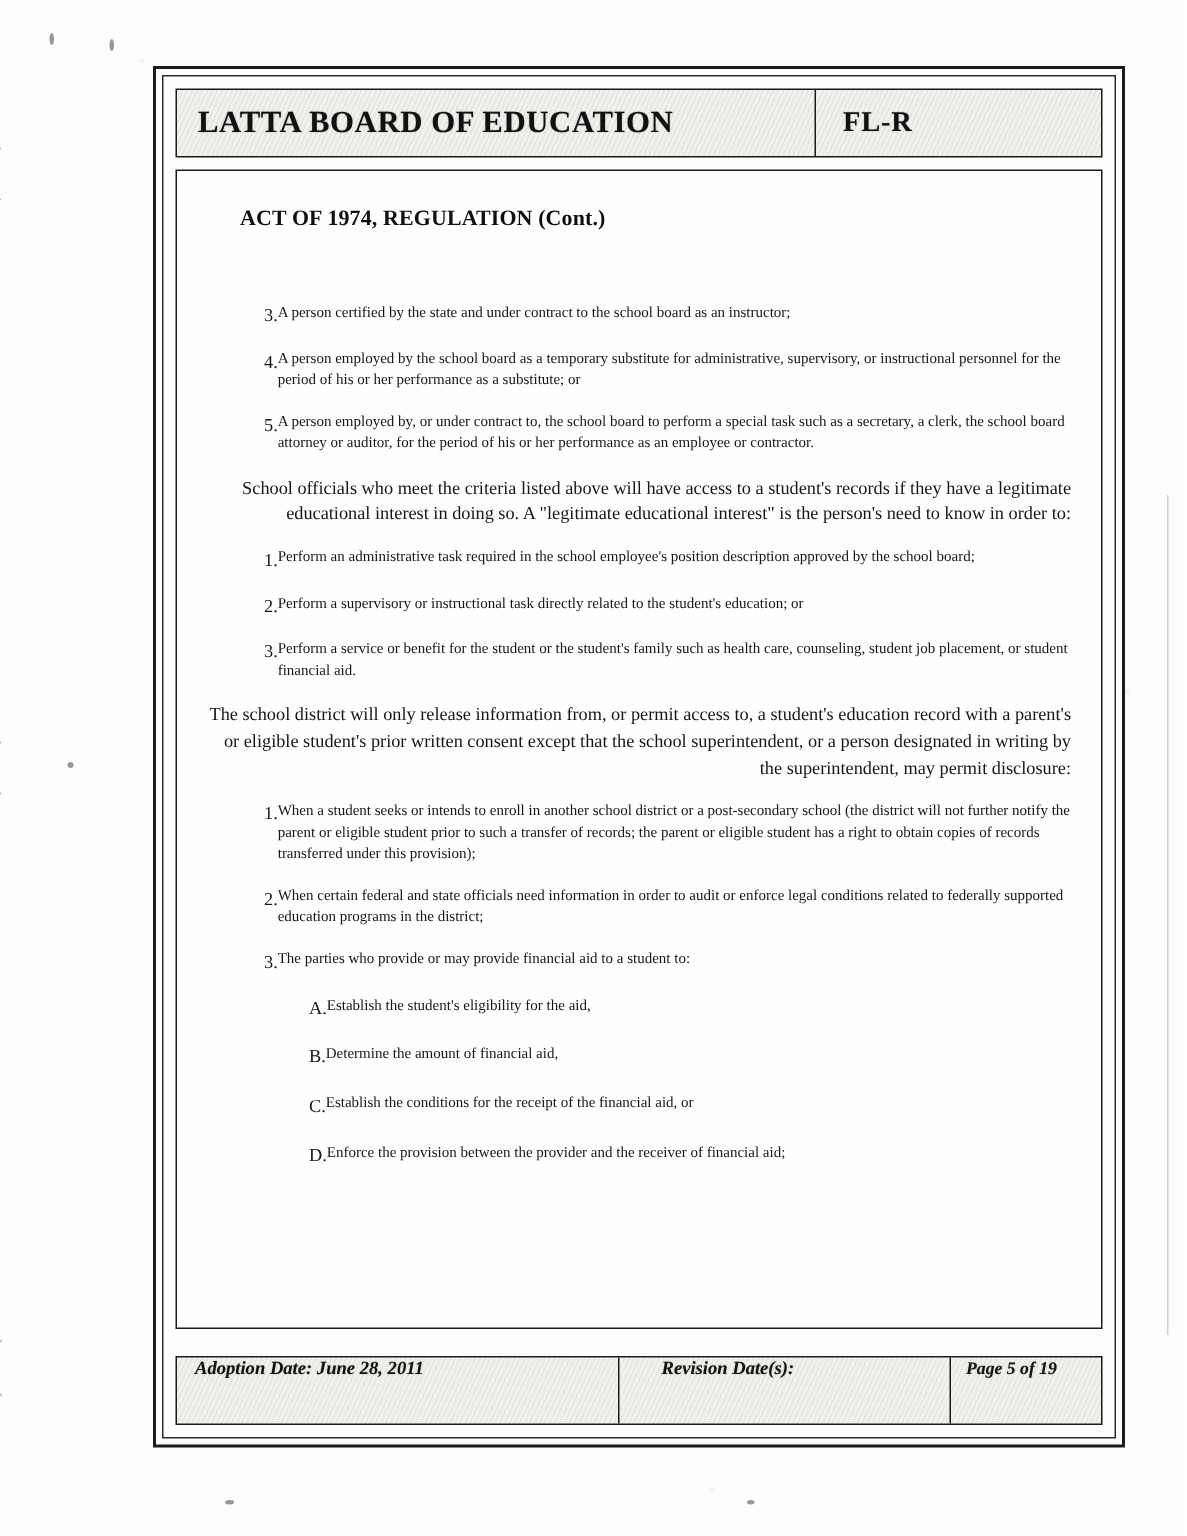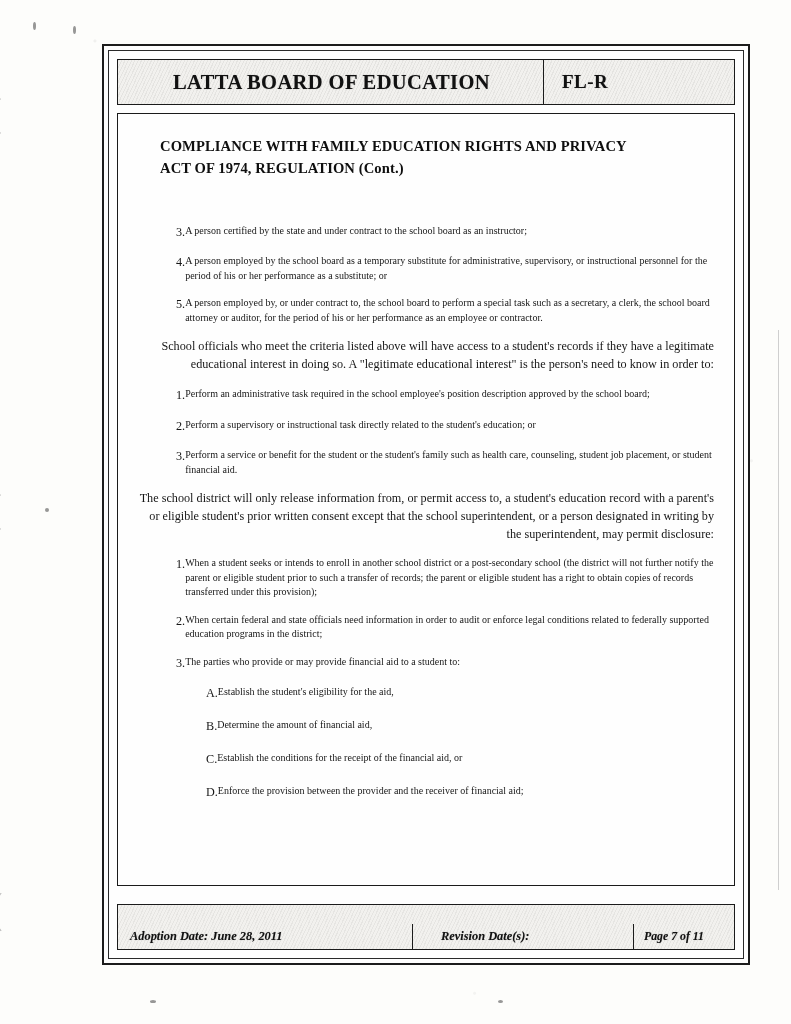--- a/index.html
+++ b/index.html
@@ -82,21 +82,20 @@
     background:
       repeating-linear-gradient(115deg, rgba(0,0,0,0.055) 0 1px, rgba(0,0,0,0) 1px 3px),
       #f2f1ee;
   }
   .header-title-cell {
     flex: 1 1 auto;
     display: flex;
     align-items: center;
     padding-left: 14px;
     border-right: 1.5px solid #1b1b1b;
-    margin-left: 41px;
   }
   .header-title {
     font-family: "Liberation Serif", serif;
     font-weight: bold;
     font-size: 20.5px;
     letter-spacing: .4px;
     color: #111;
     text-shadow: 0 0 1px rgba(0,0,0,.35);
   }
   .header-code-cell {
@@ -181,29 +180,27 @@
     height: 46px;
     border: 1.5px solid #1b1b1b;
     box-sizing: border-box;
     display: flex;
     background:
       repeating-linear-gradient(115deg, rgba(0,0,0,0.05) 0 1px, rgba(0,0,0,0) 1px 3px),
       #f2f1ee;
   }
   .f-cell {
     display: flex;
-    align-items: center;
     padding-left: 12px;
     font-family: "Liberation Serif", serif;
     font-style: italic;
     font-weight: bold;
     font-size: 12.4px;
     color: #111;
     text-shadow: 0 0 1px rgba(0,0,0,.3);
-    margin-top: 19px;
   }
   .f-adopt { flex: 0 0 282px; border-right: 1.5px solid #1b1b1b; }
   .f-rev   { flex: 1 1 auto;  border-right: 1.5px solid #1b1b1b; padding-left: 28px;}
   .f-page  { flex: 0 0 90px;  padding-left: 10px; font-size: 11.8px;}
 
   
   .edge-line {
     position: absolute;
     right: 12px;
     top: 330px;
@@ -234,21 +231,20 @@
         <span class="header-title">LATTA BOARD OF EDUCATION</span>
       </div>
       <div class="header-code-cell">
         <span class="header-code">FL-R</span>
       </div>
     </div>
 
     <div class="body-area">
 
       <div class="doc-title">
-        <div>COMPLIANCE WITH FAMILY EDUCATION RIGHTS AND PRIVACY</div>
         <div>ACT OF 1974, REGULATION (Cont.)</div>
       </div>
 
       <div class="spacer-lg"></div>
 
       <div class="item">
         <div class="marker">3.</div>
         <div class="itext">A person certified by the state and under contract to the school board as an instructor;</div>
       </div>
       <div class="item">
@@ -310,20 +306,20 @@
     </div>
 
     <div class="footer-band">
       <div class="f-cell f-adopt">
         <span>Adoption Date:  June 28, 2011</span>
       </div>
       <div class="f-cell f-rev">
         <span>Revision Date(s):</span>
       </div>
       <div class="f-cell f-page">
-        <span>Page 7 of 11</span>
+        <span>Page 5 of 19</span>
       </div>
     </div>
 
   </div>
 </div>
 
 <div class="edge-line"></div>
 
 </body></html>

